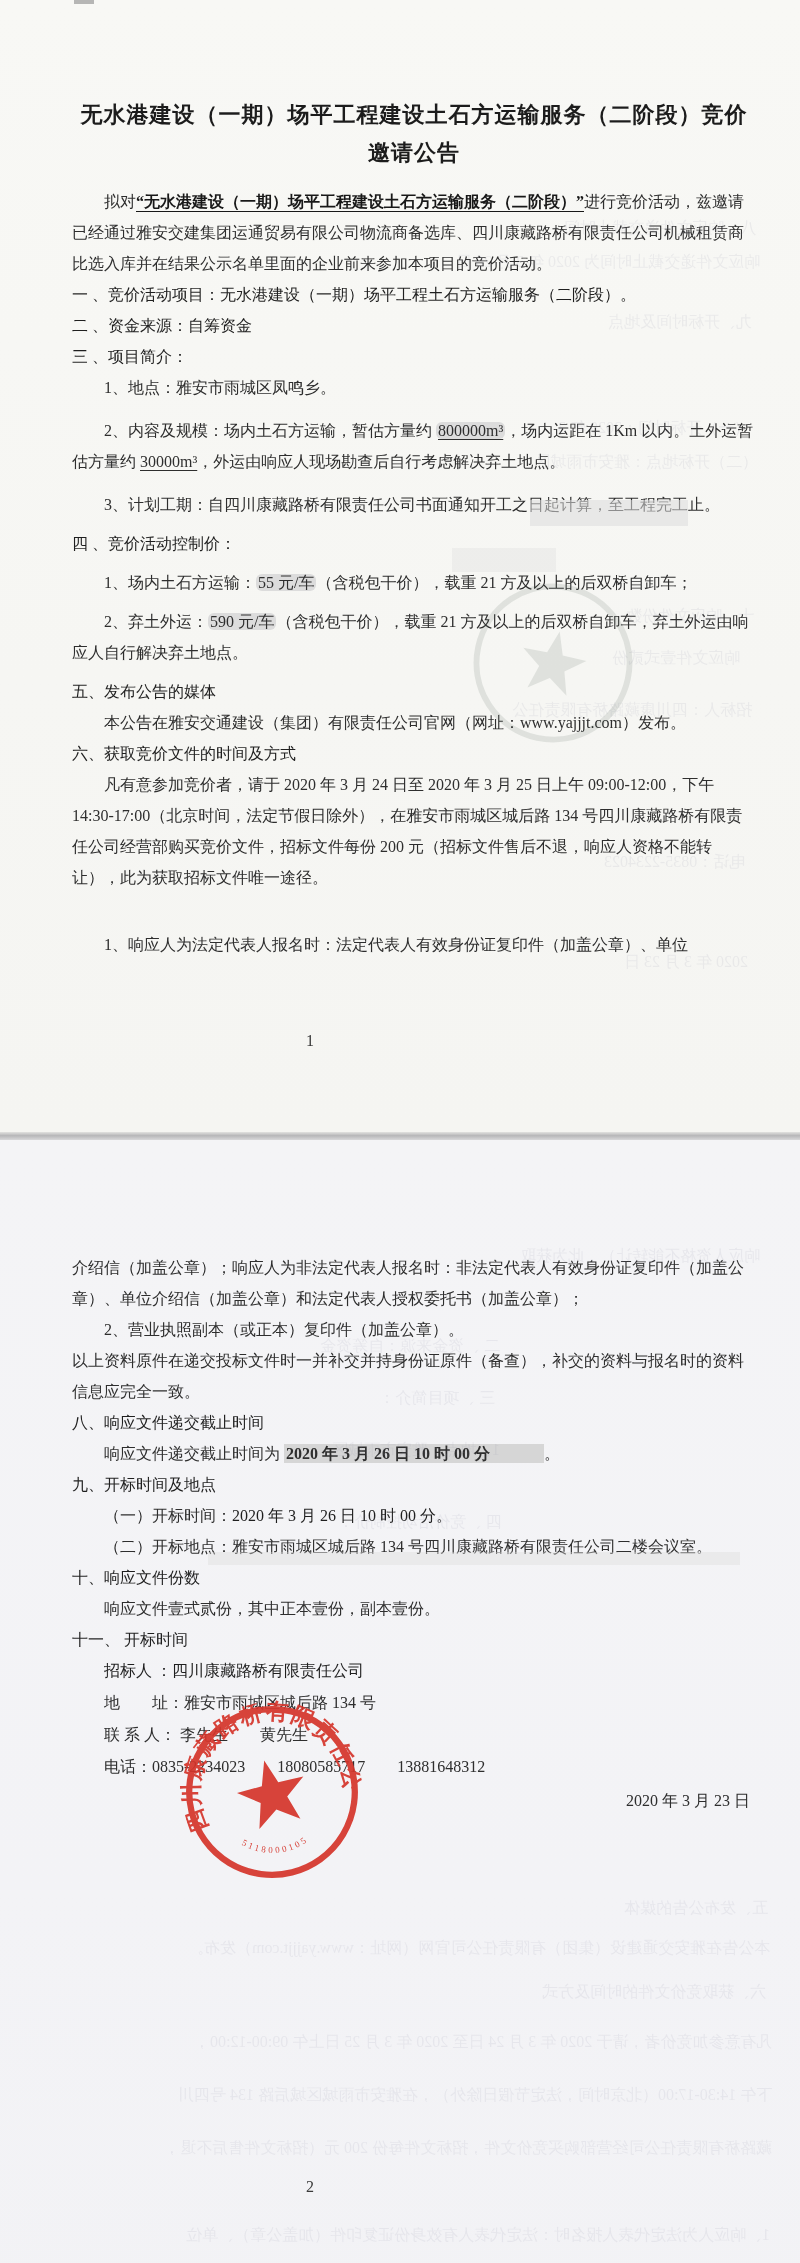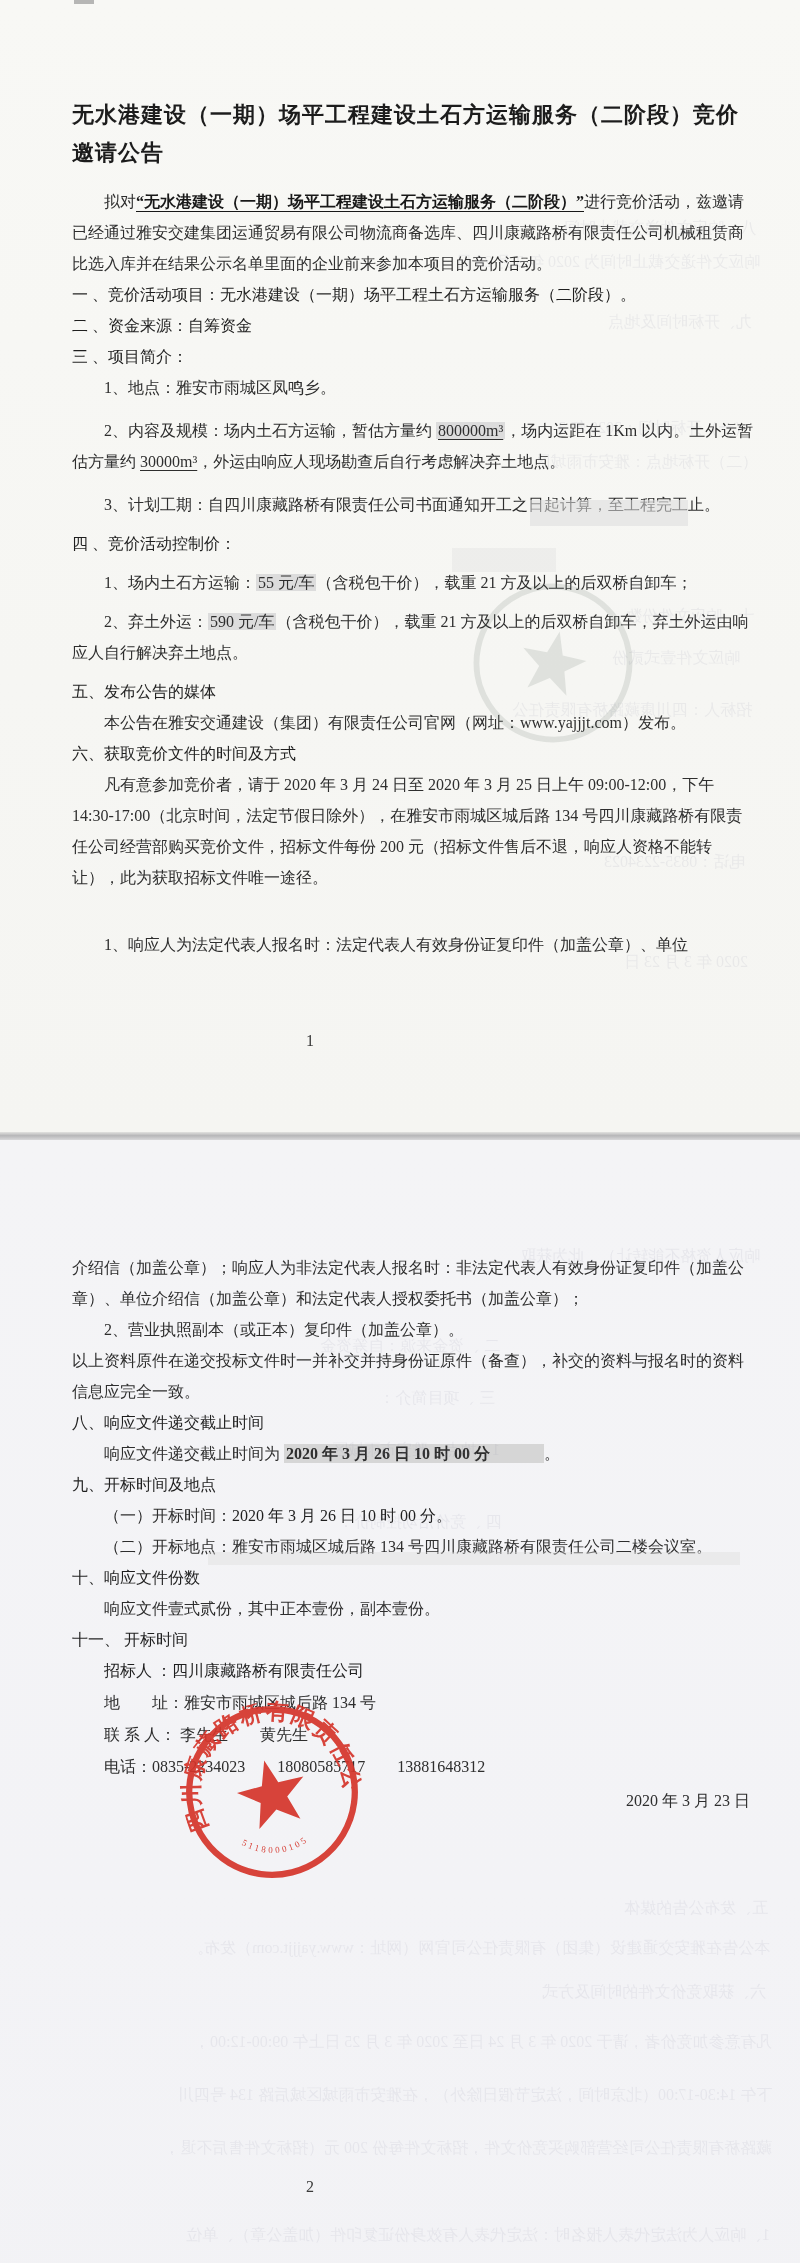--- a/index.html
+++ b/index.html
@@ -19,29 +19,29 @@
   }
   .page2{
     height:1250px;
     background:linear-gradient(180deg,#f4f4f6 0%,#f3f3f6 60%,#f2f2f5 100%);
   }
   .page-gap{height:8px;background:linear-gradient(180deg,#e2e2e0,#b7b7b9 45%,#d8d8da);}
   .bottom-edge{height:6px;background:linear-gradient(180deg,#d7d7d9,#b3b3b5);}
   .content{position:relative;padding:0 44px 0 72px;}
   p{margin:0;font-size:16px;line-height:31px;}
   .title{
-    font-weight:bold;font-size:22px;line-height:38px;
+    text-align:center;font-weight:bold;font-size:22px;line-height:38px;
     color:#1c1c1c;padding-top:96px;margin-bottom:14px;letter-spacing:1px;
   }
   .indent{text-indent:2em;}
   .b{font-weight:normal;color:#1f1f1f;}
   .gap-sm{margin-top:12px;}
   .gap-xs{margin-top:8px;}
   .ul{text-decoration:underline;text-underline-offset:3px;}
-  .hl{background:#dcdcdc;padding:0 2px;}
+  .hl{background:#dcdcdc;padding:0 2px;border-radius:6px;}
   .hl-wide{background:#d6d6d6;font-weight:bold;padding:1px 54px 1px 2px;}
   .quoted{font-weight:bold;text-decoration:underline;text-underline-offset:4px;color:#181818;}
   .page-number{position:absolute;font-size:16px;color:#3a3a3a;}
   .bleed{
     position:absolute;white-space:nowrap;overflow:hidden;
     transform:scaleX(-1);color:#8f8fa6;opacity:0.12;
     filter:blur(0.5px);font-size:16px;line-height:20px;pointer-events:none;
   }
   .artifact{position:absolute;background:#dcdcdc;opacity:0.55;pointer-events:none;}
   .smudge{position:absolute;background:#8a8a8a;opacity:0.6;}

